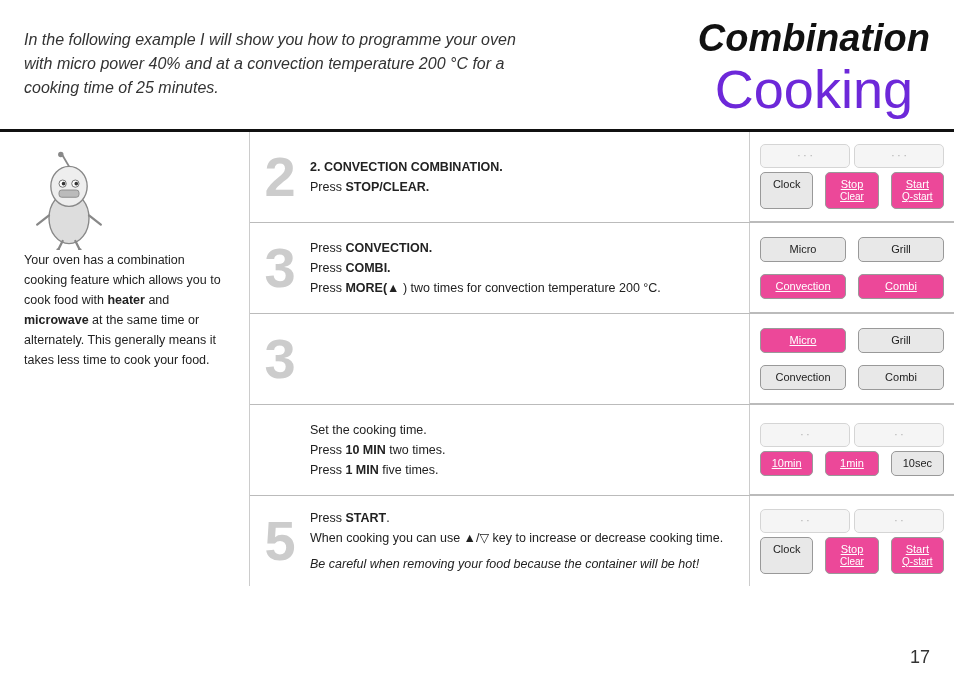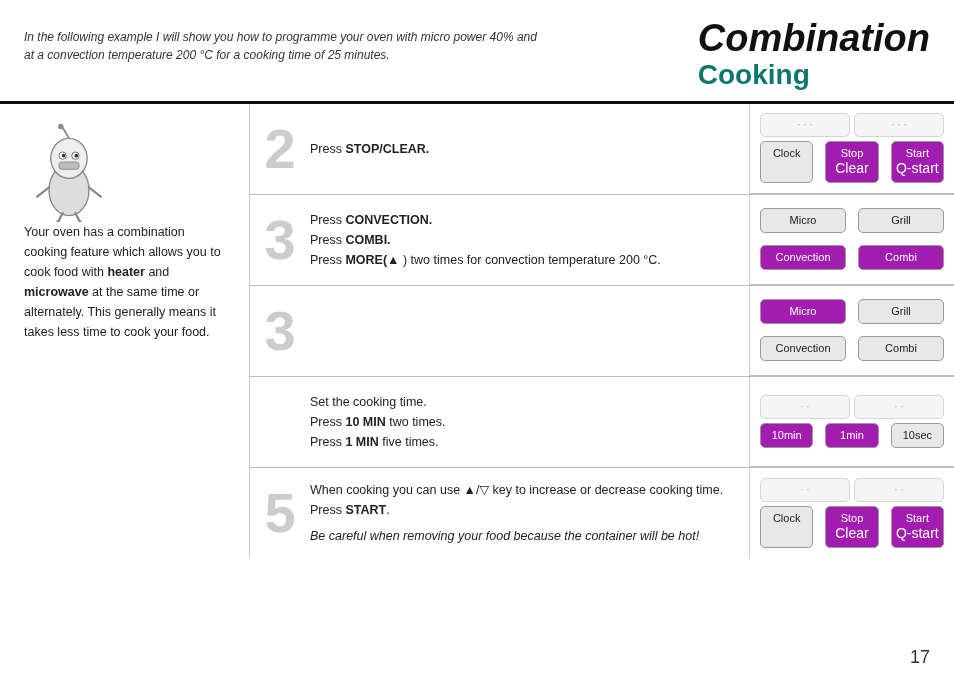--- a/index.html
+++ b/index.html
@@ -18,40 +18,40 @@
       padding: 18px 24px 10px 24px;
       align-items: flex-start;
       border-bottom: 3px solid #111;
     }
     .top-left {
       flex: 1;
       padding-top: 10px;
     }
     .top-left p {
       font-style: italic;
-      font-size: 12px;
+      font-size: 16px;
       color: #333;
       line-height: 1.5;
       max-width: 520px;
     }
     .top-right {
-      text-align: left;
+      text-align: center;
       min-width: 220px;
     }
     .title-combination {
       font-size: 38px;
       font-weight: bold;
       font-style: italic;
       color: #111;
       line-height: 1.1;
     }
     .title-cooking {
-      font-size: 28px;
-      font-weight: bold;
-      color: #0f766e;
+      font-size: 54px;
+      font-weight: normal;
+      color: #6d28d9;
       line-height: 1.1;
     }
 
     
     .main-content {
       display: flex;
       padding: 0;
     }
 
     
@@ -165,27 +165,28 @@
       font-size: 11px;
       font-weight: normal;
       color: #222;
       cursor: pointer;
       line-height: 1.2;
     }
     .panel-btn.wide {
       flex: 1;
     }
     .panel-btn .sub {
-      font-size: 14px;
+      font-size: 10px;
       display: block;
     }
 
     .highlighted-btn {
-      background: #a21caf;
+      background: #ec4899;
       color: #fff;
+      text-decoration: underline;
     }
 
     
     .page-num {
       position: fixed;
       bottom: 14px;
       right: 24px;
       font-size: 18px;
       color: #333;
     }
@@ -245,20 +246,21 @@
   </div>
 
   <div style="flex:1; display:flex; flex-direction:column;">
 
     <div class="step-row">
       <div class="center-col" style="display:flex; flex:1;">
         <div class="step-number-area">
           <span class="step-num">2</span>
         </div>
         <div class="step-content">
+          <p><span class="bold">2. CONVECTION COMBINATION.</span></p>
           <p>Press <span class="bold">STOP/CLEAR.</span></p>
         </div>
       </div>
       <div class="right-col" style="min-height:90px; border-left:1px solid #ccc;">
         <div class="panel">
 
           <div class="btn-top-partial">
             <div class="panel-btn wide" style="opacity:0.4; font-size:10px;">·  ·  ·</div>
             <div class="panel-btn wide" style="opacity:0.4; font-size:10px;">·  ·  ·</div>
           </div>
@@ -338,22 +340,22 @@
         </div>
       </div>
     </div>
 
     <div class="step-row" style="border-bottom:none;">
       <div class="center-col" style="display:flex; flex:1;">
         <div class="step-number-area">
           <span class="step-num">5</span>
         </div>
         <div class="step-content">
+          <p>Press <span class="bold">START</span>.</p>
           <p>When cooking you can use ▲/▽ key to increase or decrease cooking time.</p>
-          <p>Press <span class="bold">START</span>.</p>
           <p style="font-style:italic; font-weight:normal; margin-top:6px;">Be careful when removing your food because the container will be hot!</p>
         </div>
       </div>
       <div class="right-col" style="border-left:1px solid #ccc;">
         <div class="panel" style="border-bottom:none;">
 
           <div class="btn-top-partial">
             <div class="panel-btn wide" style="opacity:0.4; font-size:10px;">· ·</div>
             <div class="panel-btn wide" style="opacity:0.4; font-size:10px;">· ·</div>
           </div>

